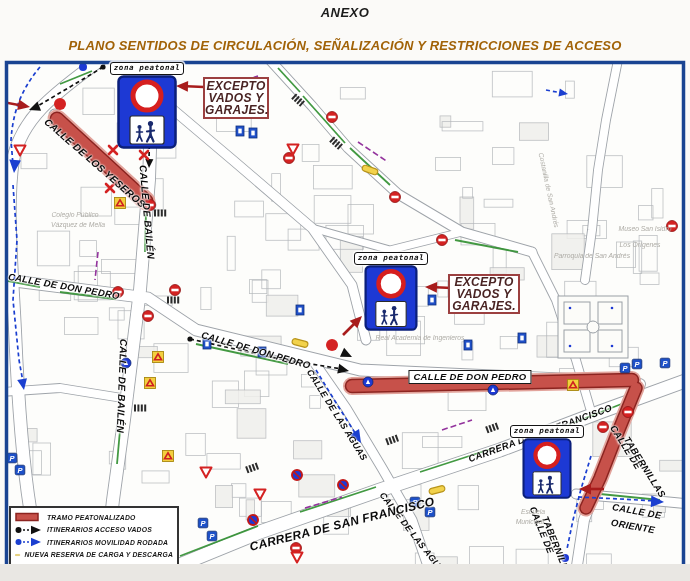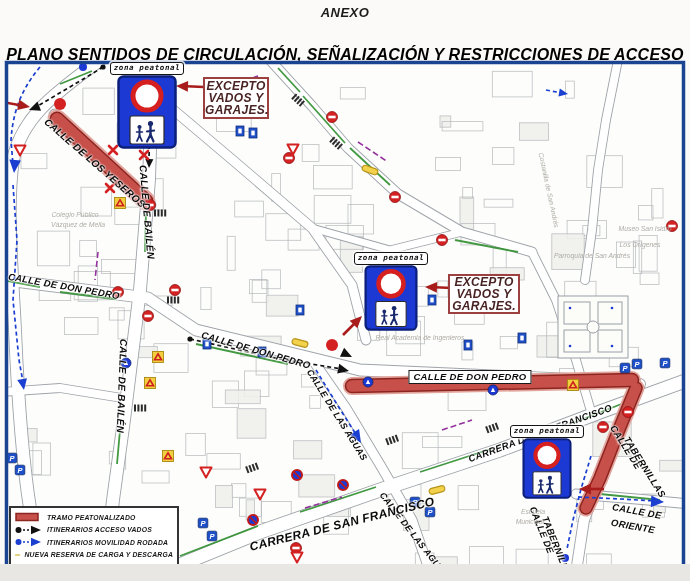--- a/index.html
+++ b/index.html
@@ -1,21 +1,21 @@
 <!DOCTYPE html>
 <html><head>
 <meta charset="utf-8">
 <style>
   html,body{margin:0;padding:0;background:#e9e7e3;}
   #stage{position:relative;width:690px;height:564px;background:#fbfaf8;overflow:hidden;
          font-family:"Liberation Sans",sans-serif;font-style:italic;}
   .hdr-title{position:absolute;top:5px;left:0;width:690px;text-align:center;
              font-size:13px;font-weight:600;color:#1b1b1b;letter-spacing:.5px;}
-  .hdr-sub{position:absolute;top:46px;left:0;width:690px;text-align:center;
-           font-size:16px;font-weight:700;color:#000000;letter-spacing:.2px;}
+  .hdr-sub{position:absolute;top:38px;left:0;width:690px;text-align:center;
+           font-size:13px;font-weight:700;color:#a16207;letter-spacing:.2px;}
   #basemap{position:absolute;left:0;top:0;}
   #overlay{position:absolute;left:0;top:0;width:690px;height:581px;}
   .slabel{position:absolute;font-weight:700;color:#0b0b0b;white-space:nowrap;
           text-shadow:0 0 2px #fff,0 0 2px #fff,1px 1px 2px #fff;letter-spacing:.3px;}
   .slabel.boxed{background:#fff;border:1.5px solid #1a1a1a;padding:0 4px;line-height:12px;
           text-shadow:none;}
   .plabel{position:absolute;font-size:6.8px;color:#aeaca6;white-space:nowrap;font-weight:400;}
   .zona{position:absolute;display:flex;flex-direction:column;align-items:center;gap:0;}
   .zona-label{font-family:"DejaVu Sans Mono",monospace;font-size:7.5px;font-weight:700;
           letter-spacing:.6px;background:#fff;border:1.3px solid #141414;border-radius:3px;

